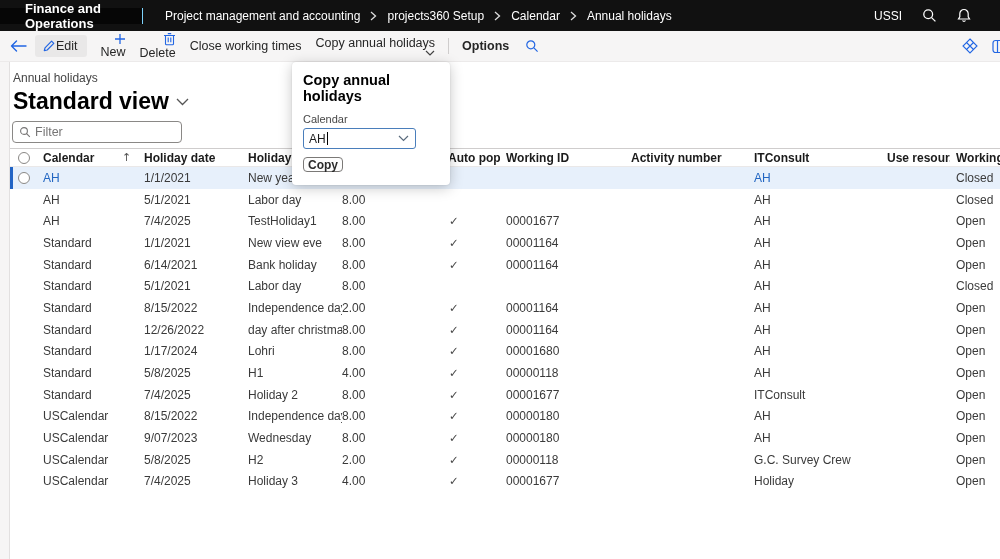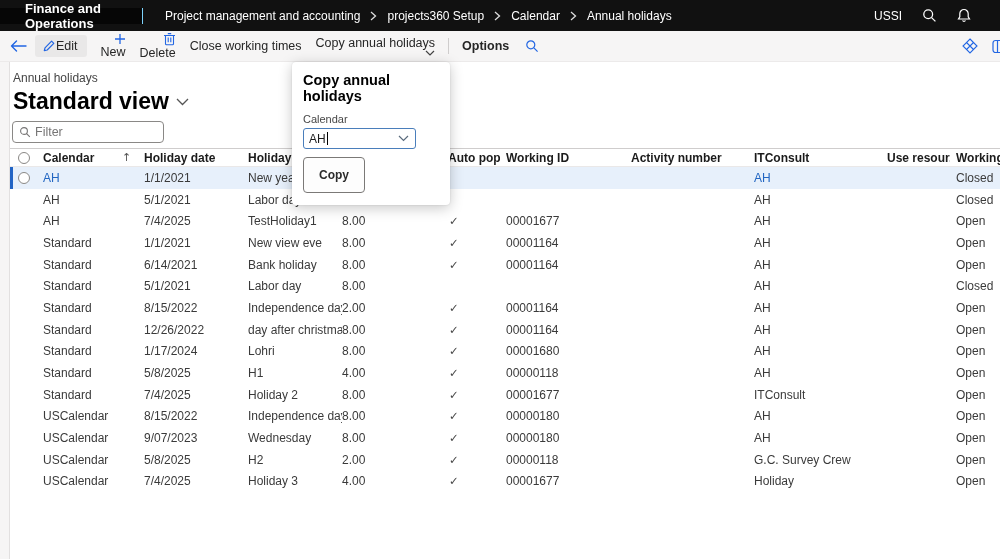--- a/index.html
+++ b/index.html
@@ -33,21 +33,21 @@
   .ab-right { margin-left:auto; display:flex; align-items:center; gap:14px; padding-right:0; }
   .half-icon { margin-right:-7px; }
 
   
   .content { position:absolute; top:62px; left:0; width:1000px; bottom:0; background:#fff; }
   .gutter { position:absolute; left:0; top:0; bottom:0; width:10px;
     background:#f6f5f5; border-right:1px solid #e2e0e0; }
   .page-caption { position:absolute; left:13px; top:9px; font-size:12px; color:#444; }
   .view-title { position:absolute; left:13px; top:26px; font-size:23px;
     font-weight:700; color:#000; display:flex; align-items:center; gap:7px; cursor:pointer; }
-  .filter-box { position:absolute; left:12px; top:59px; width:152px; height:22px;
+  .filter-box { position:absolute; left:12px; top:59px; width:170px; height:22px;
     border:1px solid #8a8886; border-radius:4px; background:#fff;
     display:flex; align-items:center; padding:0 6px; gap:4px; }
   .filter-box input { border:none; outline:none; width:100%; font-size:12.5px;
     font-family:inherit; color:#333; background:transparent; }
   .filter-box input::placeholder { color:#767575; }
 
   
   .grid { position:absolute; left:10px; top:86px; right:0; }
   .grid-header, .grid-row { display:grid;
     grid-template-columns:27px 85px 16px 104px 100px 100px 58px 125px 123px 133px 69px minmax(0,1fr); }
@@ -72,21 +72,21 @@
     background:#fff; border-radius:4px; z-index:40; padding:10px 12px 12px 11px;
     box-shadow:0 3px 14px rgba(0,0,0,0.22), 0 0 2px rgba(0,0,0,0.12); }
   .popup-title { font-size:14.5px; font-weight:700; color:#000; }
   .popup-label { font-size:11px; color:#474747; margin-top:9px; }
   .combobox { margin-top:3px; width:113px; height:21px; border:1px solid #4a7ebb;
     border-radius:3px; display:flex; align-items:center; padding:0 6px 0 5px;
     font-size:12px; color:#1b1b1b; background:#fff; cursor:text; }
   .combo-text { flex:0 0 auto; }
   .caret { display:inline-block; width:1px; height:13px; background:#000; margin-left:1px; }
   .combo-chev { margin-left:auto; display:flex; align-items:center; }
-  .copy-btn { margin-top:8px; height:36px; padding:0 15px; border:1px solid #7b7977;
+  .copy-btn { margin-top:8px; height:15px; padding:0 4px; border:1px solid #7b7977;
     border-radius:4px; background:#fdfdfd; font-size:12px; font-weight:700;
     color:#2b2b2b; font-family:inherit; cursor:pointer; display:inline-flex; align-items:center; }
 
   svg { display:block; }
 </style>
 </head>
 <body>
 
 <div class="topbar">
   <div class="app-title">Finance and Operations</div>

